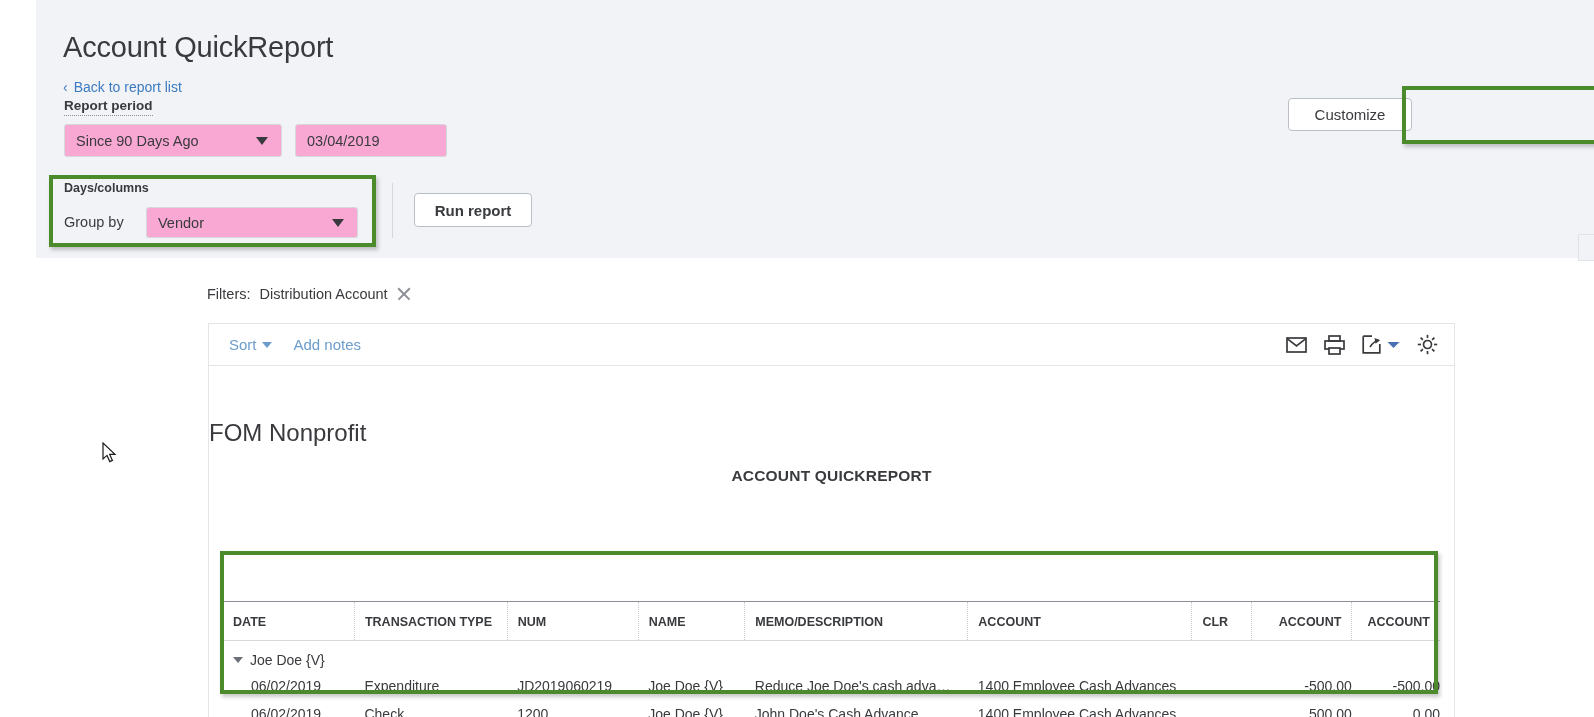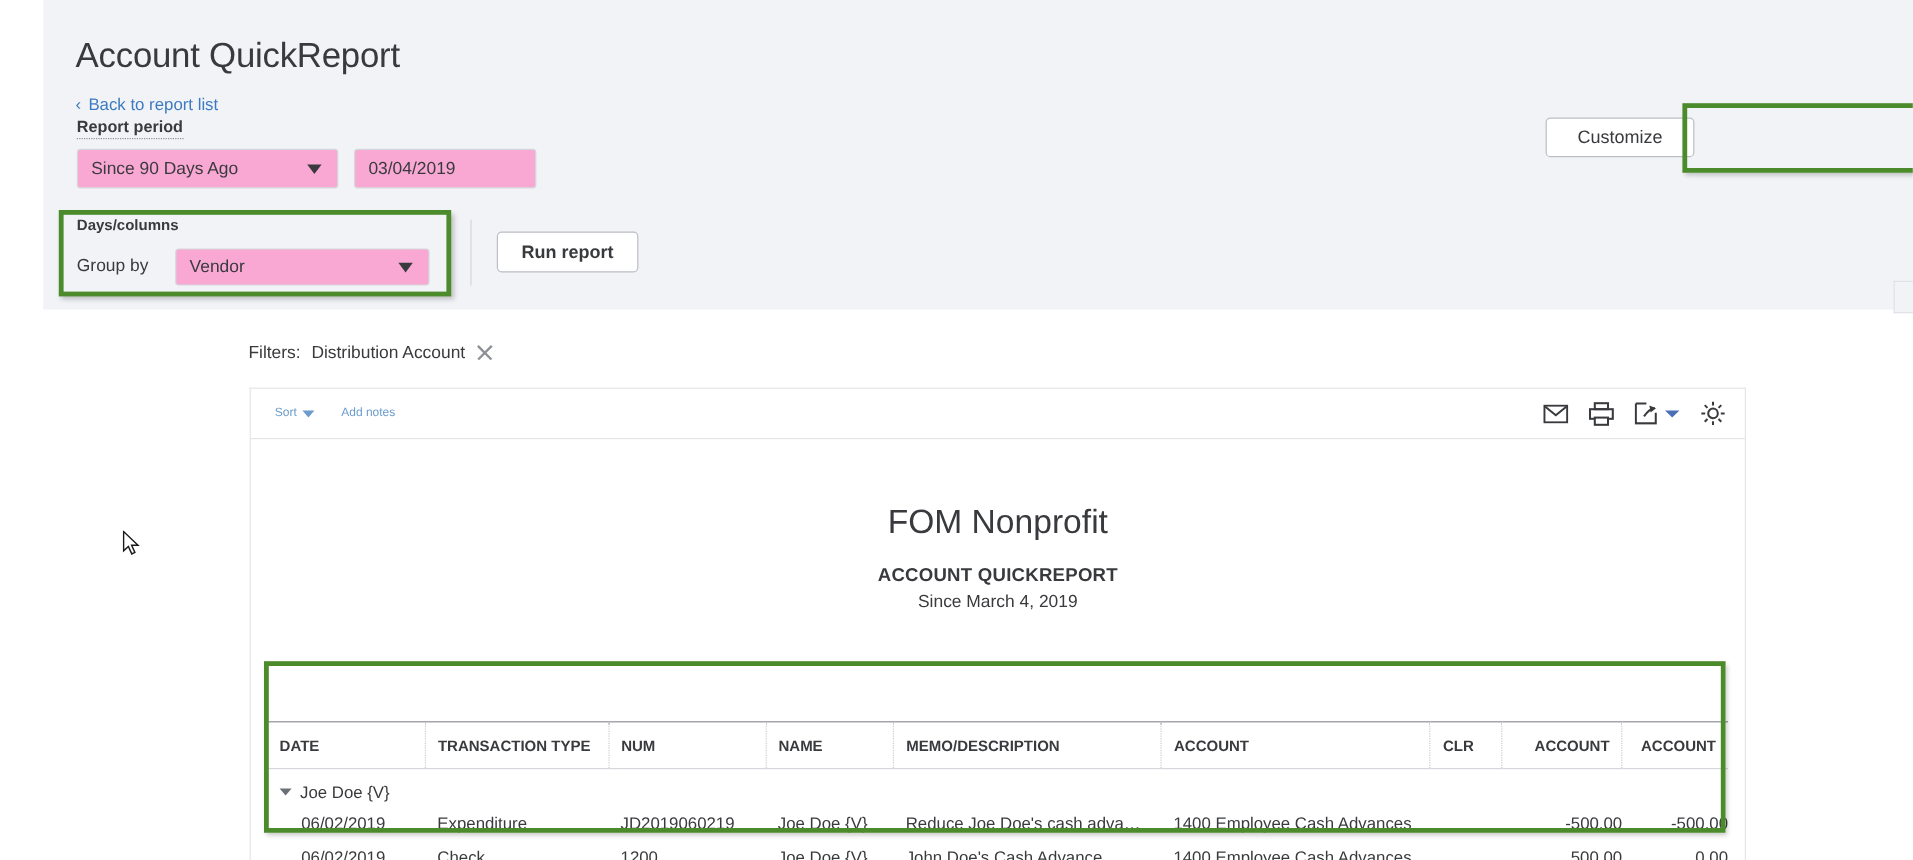--- a/index.html
+++ b/index.html
@@ -142,40 +142,40 @@
     box-sizing: border-box;
     background: #fff;
   }
   .panel-toolbar {
     position: relative; height: 41px;
     border-bottom: 1px solid #e3e5e8;
     display: flex; align-items: center;
   }
   .tb-left { display: flex; align-items: center; gap: 22px; padding-left: 20px; }
   .tb-link {
-    font-size: 10px; color: #6b9ccc; cursor: pointer;
+    font-size: 15px; color: #6b9ccc; cursor: pointer;
     display: flex; align-items: center; gap: 5px;
   }
   .tb-caret {
     width: 0; height: 0;
     border-left: 5px solid transparent;
     border-right: 5px solid transparent;
     border-top: 6px solid #6b9ccc;
   }
   .tb-right {
     position: absolute; right: 16px; top: 0; height: 41px;
     display: flex; align-items: center; gap: 17px;
   }
   .tb-icon { cursor: pointer; display: flex; align-items: center; }
   .tb-icon svg { display: block; }
 
   
   .report-body { position: relative; }
   .rpt-company {
-    text-align: center; font-size: 28px; color: #393a3d;
+    text-align: left; font-size: 24px; color: #393a3d;
     margin-top: 53px; font-weight: 400;
   }
   .rpt-title {
     text-align: center; font-size: 15.5px; font-weight: bold;
     color: #393a3d; margin-top: 20px; letter-spacing: 0.2px;
   }
   .rpt-subtitle {
     text-align: center; font-size: 14.5px; color: #393a3d; margin-top: 5px;
   }
 
@@ -333,21 +333,20 @@
               <line x1="5.9" y1="15.1" x2="3.6" y2="17.4"></line>
             </g>
           </svg>
         </span>
       </div>
     </div>
 
     <div class="report-body">
       <div class="rpt-company">FOM Nonprofit</div>
       <div class="rpt-title">ACCOUNT QUICKREPORT</div>
-      <div class="rpt-subtitle">Since March 4, 2019</div>
 
       <table class="rpt">
         <thead>
           <tr>
             <th class="col-date">DATE</th>
             <th class="col-type">TRANSACTION TYPE</th>
             <th class="col-num">NUM</th>
             <th class="col-name">NAME</th>
             <th class="col-memo">MEMO/DESCRIPTION</th>
             <th class="col-account">ACCOUNT</th>

